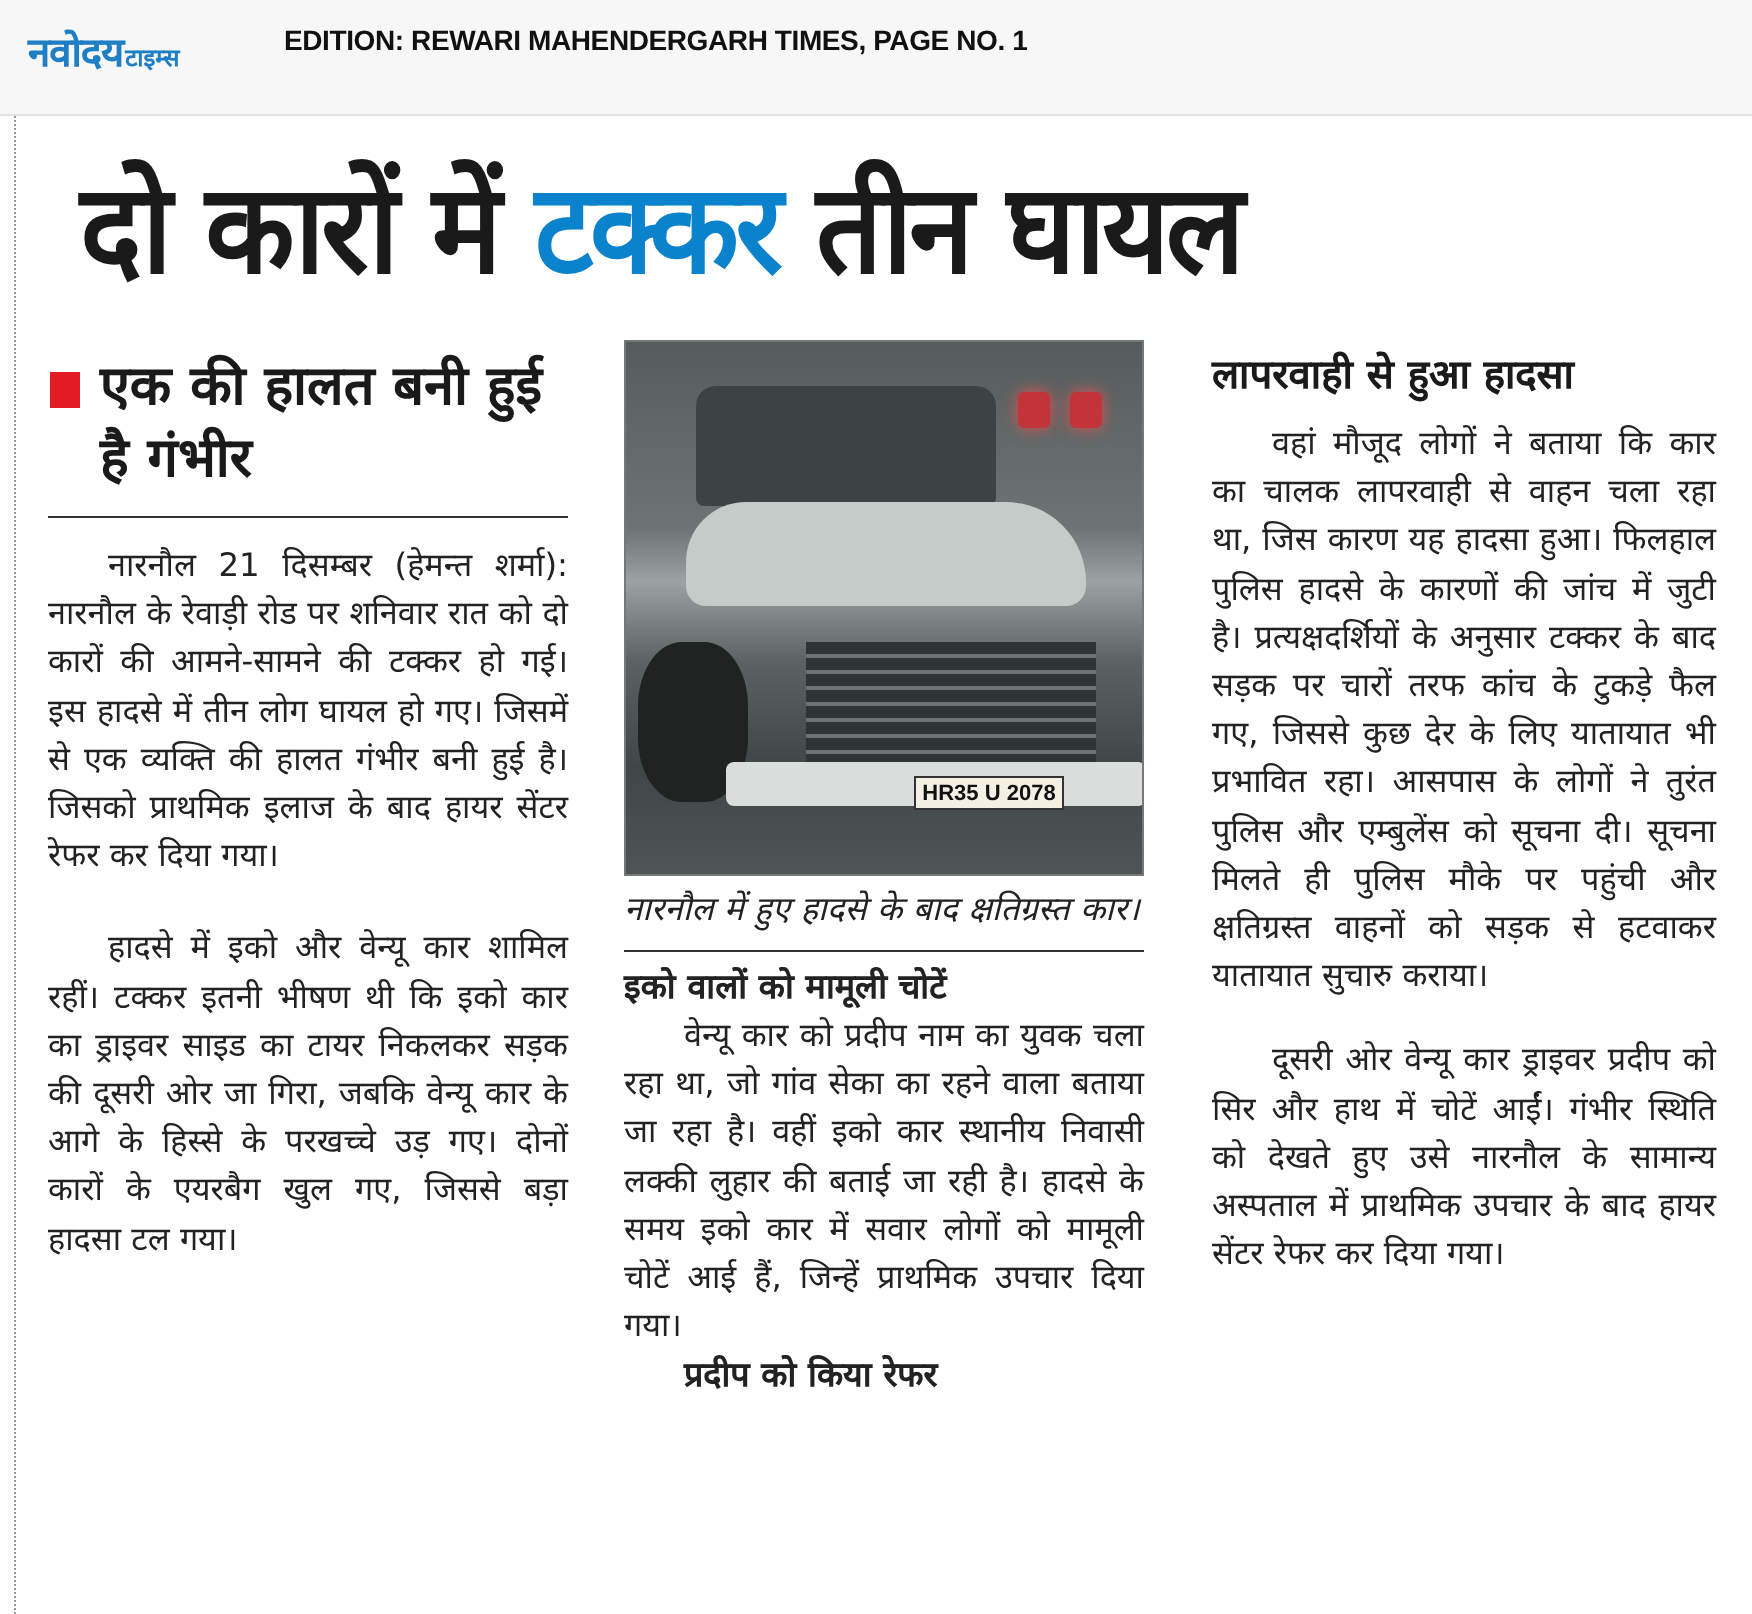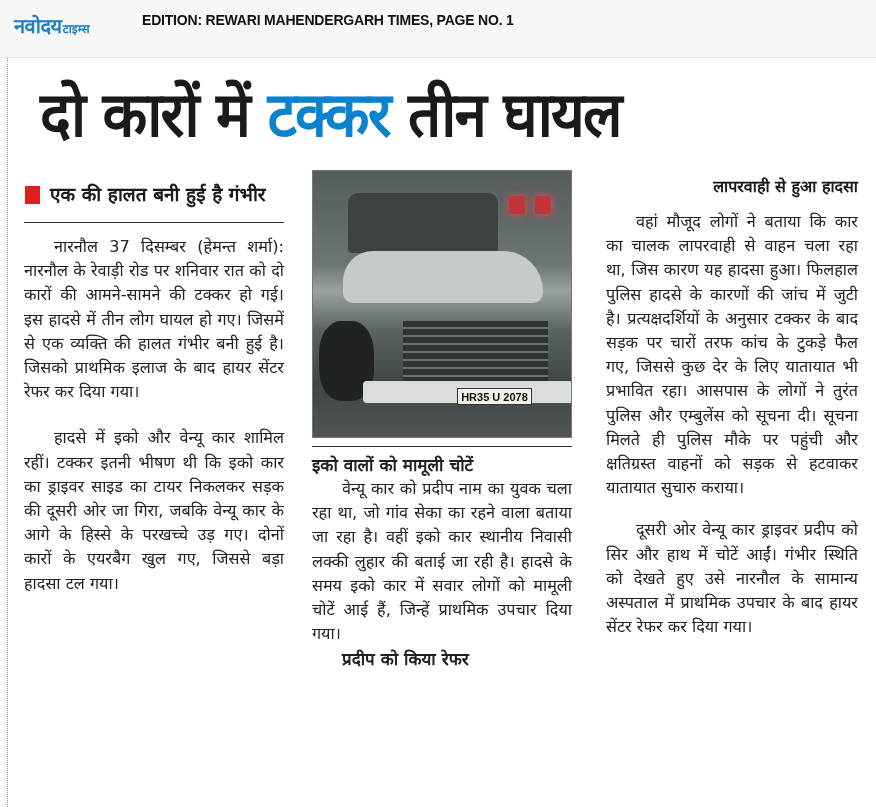--- a/index.html
+++ b/index.html
@@ -38,21 +38,21 @@
       transform: scaleX(0.94); transform-origin: left center;
     }
     .headline .accent { color: #0a83cc; }
 
     .col { position: absolute; font-size: 16.2px; line-height: 24.2px; color: #222; }
     .col p { text-align: justify; text-align-last: left; }
     .indent { text-indent: 30px; }
 
     .col-left { left: 24px; top: 176px; width: 260px; }
     .subhead-left {
-      display: flex; align-items: flex-start; font-size: 19px; line-height: 36px;
+      display: flex; align-items: flex-start; font-size: 27px; line-height: 36px;
       font-weight: bold; color: #1a1a1a; margin-left: 1px;
     }
     .red-square {
       display: inline-block; width: 15px; height: 18px; background: #e31b23;
       margin-top: 10px; margin-right: 10px; flex-shrink: 0;
     }
     .rule { border-top: 1.5px solid #333; margin: 10px 0 12px 0; }
 
     .col-mid { left: 312px; top: 170px; width: 260px; }
     .photo {
@@ -93,21 +93,21 @@
     }
     .caption {
       font-style: italic; font-size: 16.5px; line-height: 25px; margin-top: 4px;
       text-align: justify; text-align-last: left; padding-right: 2px;
     }
     .rule-mid { border-top: 1.5px solid #333; margin: 8px 0 6px 0; }
     .subhead-mid { font-weight: bold; font-size: 17px; line-height: 24px; text-align: left; }
     .subhead-mid2 { font-weight: bold; font-size: 17px; line-height: 26px; padding-left: 30px; }
 
     .col-right { left: 606px; top: 170px; width: 252px; }
-    .subhead-right { font-size: 16px; line-height: 34px; font-weight: bold; margin-bottom: 6px; color: #1a1a1a; text-align: right; }
+    .subhead-right { font-size: 20px; line-height: 34px; font-weight: bold; margin-bottom: 6px; color: #1a1a1a; }
     .gap { height: 18px; }
   </style>
 </head>
 <body>
 
 <div class="topbar">
   <div class="logo">
     <span class="big">नवोदय</span><span class="small">टाइम्स</span>
   </div>
   <div class="edition">
@@ -119,35 +119,36 @@
 <div class="dotted-edge"></div>
 
 <h1 class="headline"><span>दो कारों में </span><span class="accent">टक्कर</span><span> तीन घायल</span></h1>
 
 <div class="col col-left">
   <div class="subhead-left">
     <span class="red-square"></span>
     <span>एक की हालत  बनी हुई है गंभीर</span>
   </div>
   <div class="rule"></div>
-  <p class="indent">नारनौल 37 दिसम्बर (हेमन्त शर्मा): नारनौल के रेवाड़ी रोड पर शनिवार रात को दो कारों की आमने-सामने की टक्कर हो गई। इस हादसे में तीन लोग घायल हो गए। जिसमें से एक व्यक्ति की हालत गंभीर बनी हुई है। जिसको प्राथमिक इलाज के बाद हायर सेंटर रेफर कर दिया गया।</p>
+  <p class="indent">नारनौल 21 दिसम्बर (हेमन्त शर्मा): नारनौल के रेवाड़ी रोड पर शनिवार रात को दो कारों की आमने-सामने की टक्कर हो गई। इस हादसे में तीन लोग घायल हो गए। जिसमें से एक व्यक्ति की हालत गंभीर बनी हुई है। जिसको प्राथमिक इलाज के बाद हायर सेंटर रेफर कर दिया गया।</p>
   <p class="indent" style="margin-top:22px;">हादसे में इको और वेन्यू कार शामिल रहीं। टक्कर इतनी भीषण थी कि इको कार का ड्राइवर साइड का टायर निकलकर सड़क की दूसरी ओर जा गिरा, जबकि वेन्यू कार के आगे के हिस्से के परखच्चे उड़ गए। दोनों कारों के एयरबैग खुल गए, जिससे बड़ा हादसा टल गया।</p>
 </div>
 
 <div class="col col-mid">
   <div class="photo">
     <div class="windshield"></div>
     <div class="tail1"></div>
     <div class="tail2"></div>
     <div class="hood"></div>
     <div class="wheel"></div>
     <div class="grille"></div>
     <div class="bumper"></div>
     <div class="plate">HR35 U 2078</div>
   </div>
+  <p class="caption">नारनौल में हुए हादसे के बाद क्षतिग्रस्त कार।</p>
   <div class="rule-mid"></div>
   <div class="subhead-mid">इको वालों को मामूली चोटें</div>
   <p class="indent">वेन्यू कार को प्रदीप नाम का युवक चला रहा था, जो गांव सेका का रहने वाला बताया जा रहा है। वहीं इको कार स्थानीय निवासी लक्की लुहार की बताई जा रही है। हादसे के समय इको कार में सवार लोगों को मामूली चोटें आई हैं, जिन्हें प्राथमिक उपचार दिया गया।</p>
   <div class="subhead-mid2">प्रदीप को किया रेफर</div>
 </div>
 
 <div class="col col-right">
   <div class="subhead-right">लापरवाही से हुआ हादसा</div>
   <p class="indent">वहां मौजूद लोगों ने बताया कि कार का चालक लापरवाही से वाहन चला रहा था, जिस कारण यह हादसा हुआ। फिलहाल पुलिस हादसे के कारणों की जांच में जुटी है। प्रत्यक्षदर्शियों के अनुसार टक्कर के बाद सड़क पर चारों तरफ कांच के टुकड़े फैल गए, जिससे कुछ देर के लिए यातायात भी प्रभावित रहा। आसपास के लोगों ने तुरंत पुलिस और एम्बुलेंस को सूचना दी। सूचना मिलते ही पुलिस मौके पर पहुंची और क्षतिग्रस्त वाहनों को सड़क से हटवाकर यातायात सुचारु कराया।</p>
   <div class="gap"></div>

